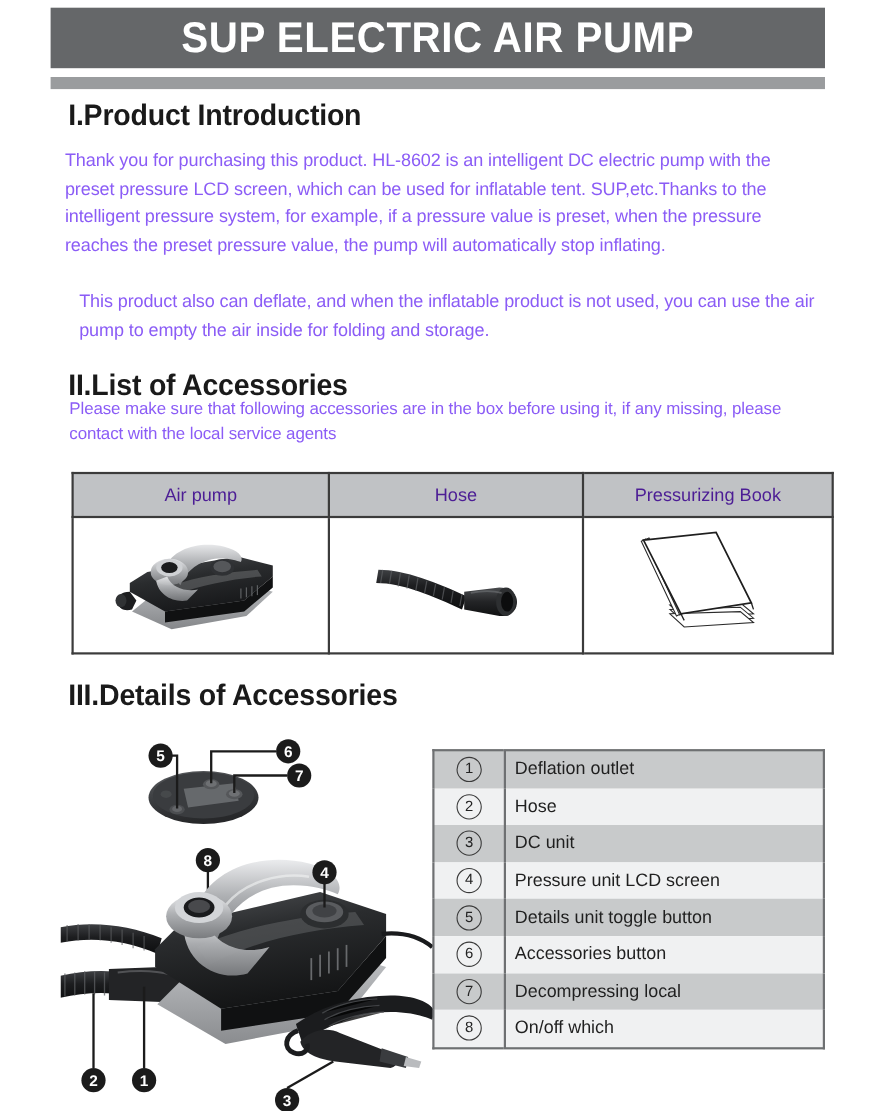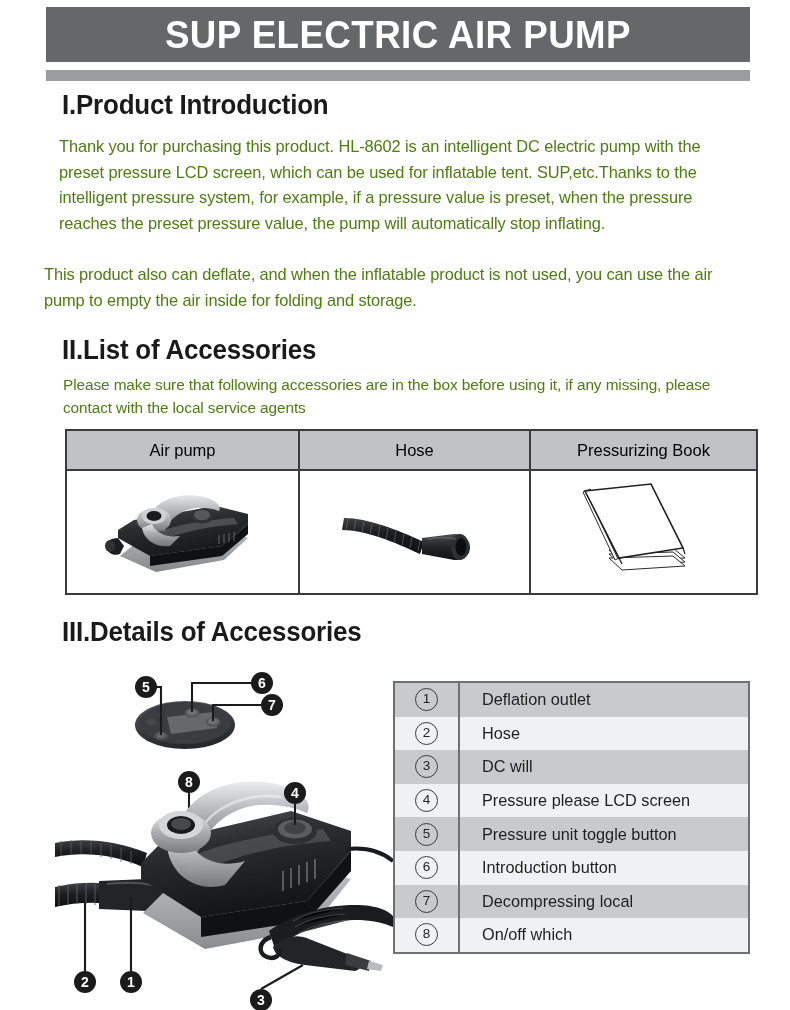--- a/index.html
+++ b/index.html
@@ -56,21 +56,21 @@
     white-space: nowrap;
     transform: scaleX(0.96);
     transform-origin: left center;
   }
 
   
   .body-para {
     position: absolute;
     font-size: 16.4px;
     line-height: 25.5px;
-    color: #4d7c0f;
+    color: #8b5cf6;
     letter-spacing: -0.1px;
   }
   .body-para.small {
     font-size: 15.4px;
     line-height: 23px;
   }
 
   
   .acc-table {
     position: absolute;
@@ -82,21 +82,21 @@
   }
   .acc-table th, .acc-table td {
     border: 2px solid #3b3b3b;
     padding: 0;
   }
   .acc-table th {
     background: #c0c2c5;
     height: 38px;
     font-size: 16.5px;
     font-weight: normal;
-    color: #000000;
+    color: #4c1d95;
   }
   .acc-table td {
     height: 122px;
     background: #ffffff;
     vertical-align: middle;
     text-align: center;
   }
   .acc-col-1 { width: 231px; }
   .acc-col-2 { width: 229px; }
   .acc-col-3 { width: 225px; }
@@ -123,21 +123,21 @@
     color: #1f1f1f;
   }
   .parts-table tr.odd td { background: #c8cacb; }
   .parts-table tr.even td { background: #f0f1f2; }
   .parts-table td.num-cell {
     width: 63px;
     text-align: center;
     border-right: 2px solid #6e7072;
   }
   .parts-table td.label-cell {
-    padding-left: 22px;
+    padding-left: 8px;
     text-align: left;
   }
   .circ-num {
     display: inline-block;
     width: 21px;
     height: 21px;
     line-height: 19.5px;
     border: 1.4px solid #3a3a3a;
     border-radius: 50%;
     font-size: 13.5px;
@@ -174,25 +174,25 @@
 
 <div class="title-bar">
   <span class="title-text">SUP ELECTRIC AIR PUMP</span>
 </div>
 <div class="title-underbar"></div>
 
 <div class="section-heading" style="left:62px; top:90px;">I.Product Introduction</div>
 
 <div class="body-para" style="left:59px; top:134px; width:690px;">Thank you for purchasing this product. HL-8602 is an intelligent DC electric pump with the preset pressure LCD screen, which can be used for inflatable tent. SUP,etc.Thanks to the intelligent pressure system, for example, if a pressure value is preset, when the pressure reaches the preset pressure value, the pump will automatically stop inflating.</div>
 
-<div class="body-para" style="left:44px; top:262px; width:690px;">This product also can deflate, and when the inflatable product is not used, you can use the air pump to empty the air inside for folding and storage.</div>
+<div class="body-para" style="left:72px; top:262px; width:690px;">This product also can deflate, and when the inflatable product is not used, you can use the air pump to empty the air inside for folding and storage.</div>
 
 <div class="section-heading" style="left:62px; top:335px;">II.List of Accessories</div>
 
-<div class="body-para small" style="left:63px; top:373px; width:680px;">Please make sure that following accessories are in the box before using it, if any missing, please contact with the local service agents</div>
+<div class="body-para small" style="left:63px; top:360px; width:680px;">Please make sure that following accessories are in the box before using it, if any missing, please contact with the local service agents</div>
 
 <table class="acc-table">
   <thead>
     <tr>
       <th class="acc-col-1">Air pump</th>
       <th class="acc-col-2">Hose</th>
       <th class="acc-col-3">Pressurizing Book</th>
     </tr>
   </thead>
   <tbody>
@@ -468,33 +468,33 @@
       <tr class="odd">
         <td class="num-cell"><span class="circ-num">1</span></td>
         <td class="label-cell">Deflation outlet</td>
       </tr>
       <tr class="even">
         <td class="num-cell"><span class="circ-num">2</span></td>
         <td class="label-cell">Hose</td>
       </tr>
       <tr class="odd">
         <td class="num-cell"><span class="circ-num">3</span></td>
-        <td class="label-cell">DC will</td>
+        <td class="label-cell">DC unit</td>
       </tr>
       <tr class="even">
         <td class="num-cell"><span class="circ-num">4</span></td>
-        <td class="label-cell">Pressure please LCD screen</td>
+        <td class="label-cell">Pressure unit LCD screen</td>
       </tr>
       <tr class="odd">
         <td class="num-cell"><span class="circ-num">5</span></td>
-        <td class="label-cell">Pressure unit toggle button</td>
+        <td class="label-cell">Details unit toggle button</td>
       </tr>
       <tr class="even">
         <td class="num-cell"><span class="circ-num">6</span></td>
-        <td class="label-cell">Introduction button</td>
+        <td class="label-cell">Accessories button</td>
       </tr>
       <tr class="odd">
         <td class="num-cell"><span class="circ-num">7</span></td>
         <td class="label-cell">Decompressing local</td>
       </tr>
       <tr class="even">
         <td class="num-cell"><span class="circ-num">8</span></td>
         <td class="label-cell">On/off which</td>
       </tr>
     </tbody>

